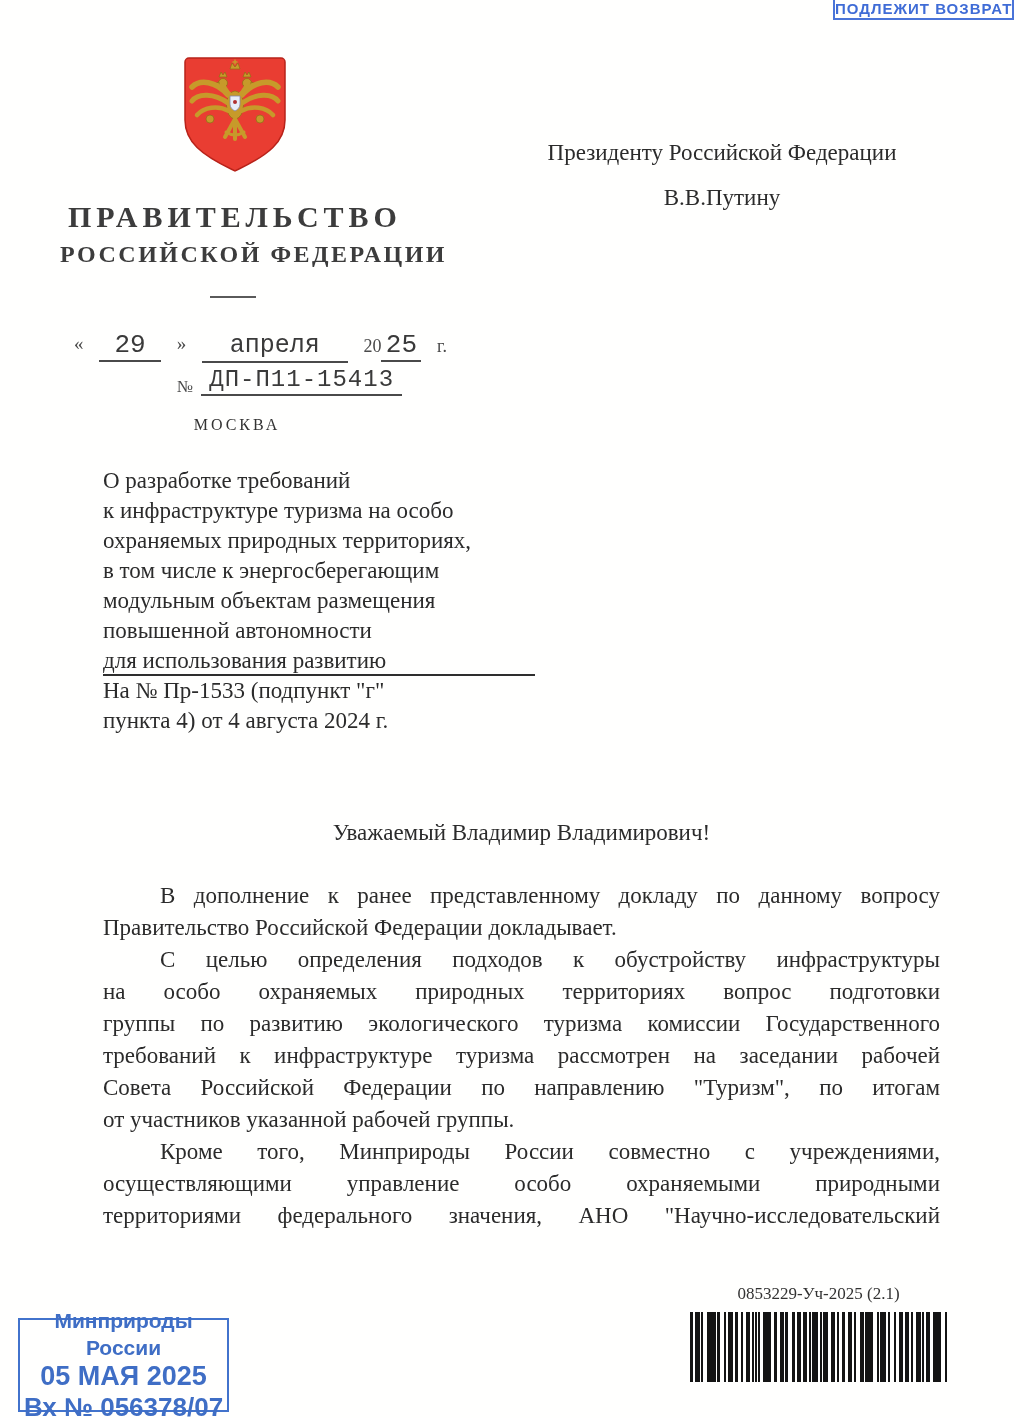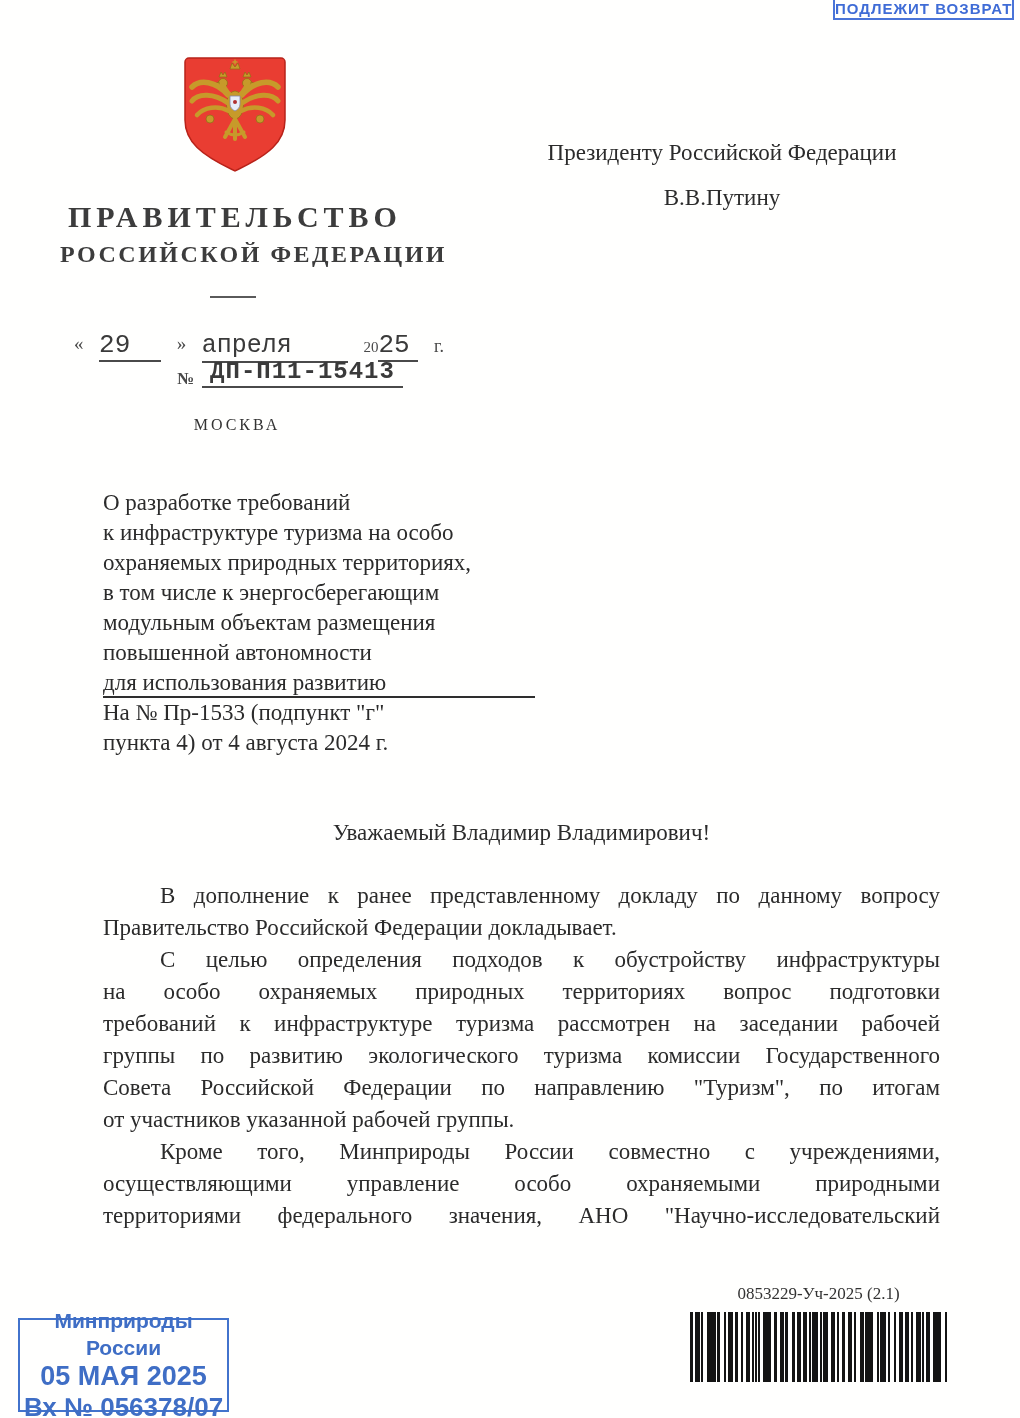--- a/index.html
+++ b/index.html
@@ -33,42 +33,42 @@
   .org-name{position:absolute;left:60px;top:198px;width:350px;text-align:center;color:#3c3c3c;}
   .org-name .l1{font-size:30px;font-weight:bold;letter-spacing:5px;line-height:38px;white-space:nowrap;}
   .org-name .l2{font-size:24px;font-weight:bold;letter-spacing:2.5px;line-height:36px;white-space:nowrap;}
   .org-divider{position:absolute;left:210px;top:296px;width:46px;border-top:2px solid #5a5a5a;}
 
   .date-line{
     position:absolute;left:74px;top:330px;white-space:nowrap;
     font-family:"Liberation Mono",monospace;font-size:26px;color:#3a3a3a;
   }
   .date-line .q{font-family:"Liberation Serif",serif;font-size:19px;color:#4a4a4a;vertical-align:2px;}
-  .date-line .seg{display:inline-block;border-bottom:2px solid #4a4a4a;line-height:30px;}
+  .date-line .seg{display:inline-block;text-align:center;border-bottom:2px solid #4a4a4a;line-height:30px;}
   .date-line .day{width:62px;}
   .date-line .month{width:146px;font-size:25px;}
   .date-line .year{width:40px;}
-  .date-line .cent{font-family:"Liberation Serif",serif;font-size:15px;color:#4a4a4a;}
+  .date-line .cent{font-family:"Liberation Serif",serif;font-size:18px;color:#4a4a4a;}
   .date-line .era{font-family:"Liberation Serif",serif;font-size:18px;color:#4a4a4a;}
 
-  .number-line{position:absolute;left:177px;top:358px;white-space:nowrap;font-weight:bold;}
+  .number-line{position:absolute;left:177px;top:366px;white-space:nowrap;}
   .number-line .sign{font-size:17px;color:#4a4a4a;vertical-align:-6px;margin-right:4px;}
   .number-line .val{
     font-family:"Liberation Mono",monospace;font-size:24px;color:#3a3a3a;
     border-bottom:2px solid #4a4a4a;padding:0 8px 1px 8px;letter-spacing:1px;
   }
   .city{position:absolute;left:162px;top:416px;width:150px;text-align:center;
     font-size:16px;letter-spacing:3px;color:#333;}
 
   
   .addressee{position:absolute;left:508px;top:130px;width:428px;text-align:center;
     font-size:23px;line-height:45px;color:#2b2b2b;font-family:Liberation Serif, serif;}
 
   
-  .subject{position:absolute;left:103px;top:488px;width:470px;font-size:23px;color:#2b2b2b;}
+  .subject{position:absolute;left:103px;top:466px;width:470px;font-size:23px;color:#2b2b2b;}
   .subject .s-line{height:30px;line-height:30px;white-space:nowrap;box-sizing:border-box;}
   .subject .underlined{width:432px;border-bottom:2px solid #2e2e2e;}
 
   
   .salutation{position:absolute;left:103px;top:820px;width:837px;text-align:center;
     font-size:23px;color:#2b2b2b;}
   .body-text{position:absolute;left:103px;top:880px;width:837px;font-size:23px;color:#2b2b2b;}
   .b-line{height:32px;line-height:32px;box-sizing:border-box;
     text-align:justify;text-align-last:justify;}
   .b-left{text-align:left;text-align-last:left;}
@@ -174,22 +174,22 @@
   </div>
 
   <div class="salutation">Уважаемый Владимир Владимирович!</div>
 
   <div class="body-text">
     <div class="b-line b-indent">В дополнение к ранее представленному докладу по данному вопросу</div>
     <div class="b-line b-left">Правительство Российской Федерации докладывает.</div>
 
     <div class="b-line b-indent">С целью определения подходов к обустройству инфраструктуры</div>
     <div class="b-line">на особо охраняемых природных территориях вопрос подготовки</div>
+    <div class="b-line">группы по развитию экологического туризма комиссии Государственного</div>
     <div class="b-line">требований к инфраструктуре туризма рассмотрен на заседании рабочей</div>
-    <div class="b-line">группы по развитию экологического туризма комиссии Государственного</div>
     <div class="b-line">Совета Российской Федерации по направлению "Туризм", по итогам</div>
     <div class="b-line b-left">от участников указанной рабочей группы.</div>
 
     <div class="b-line b-indent">Кроме того, Минприроды России совместно с учреждениями,</div>
     <div class="b-line">осуществляющими управление особо охраняемыми природными</div>
     <div class="b-line">территориями федерального значения, АНО "Научно-исследовательский</div>
   </div>
 
   <div class="doc-code">0853229-Уч-2025 (2.1)</div>
   <div class="barcode"></div>

